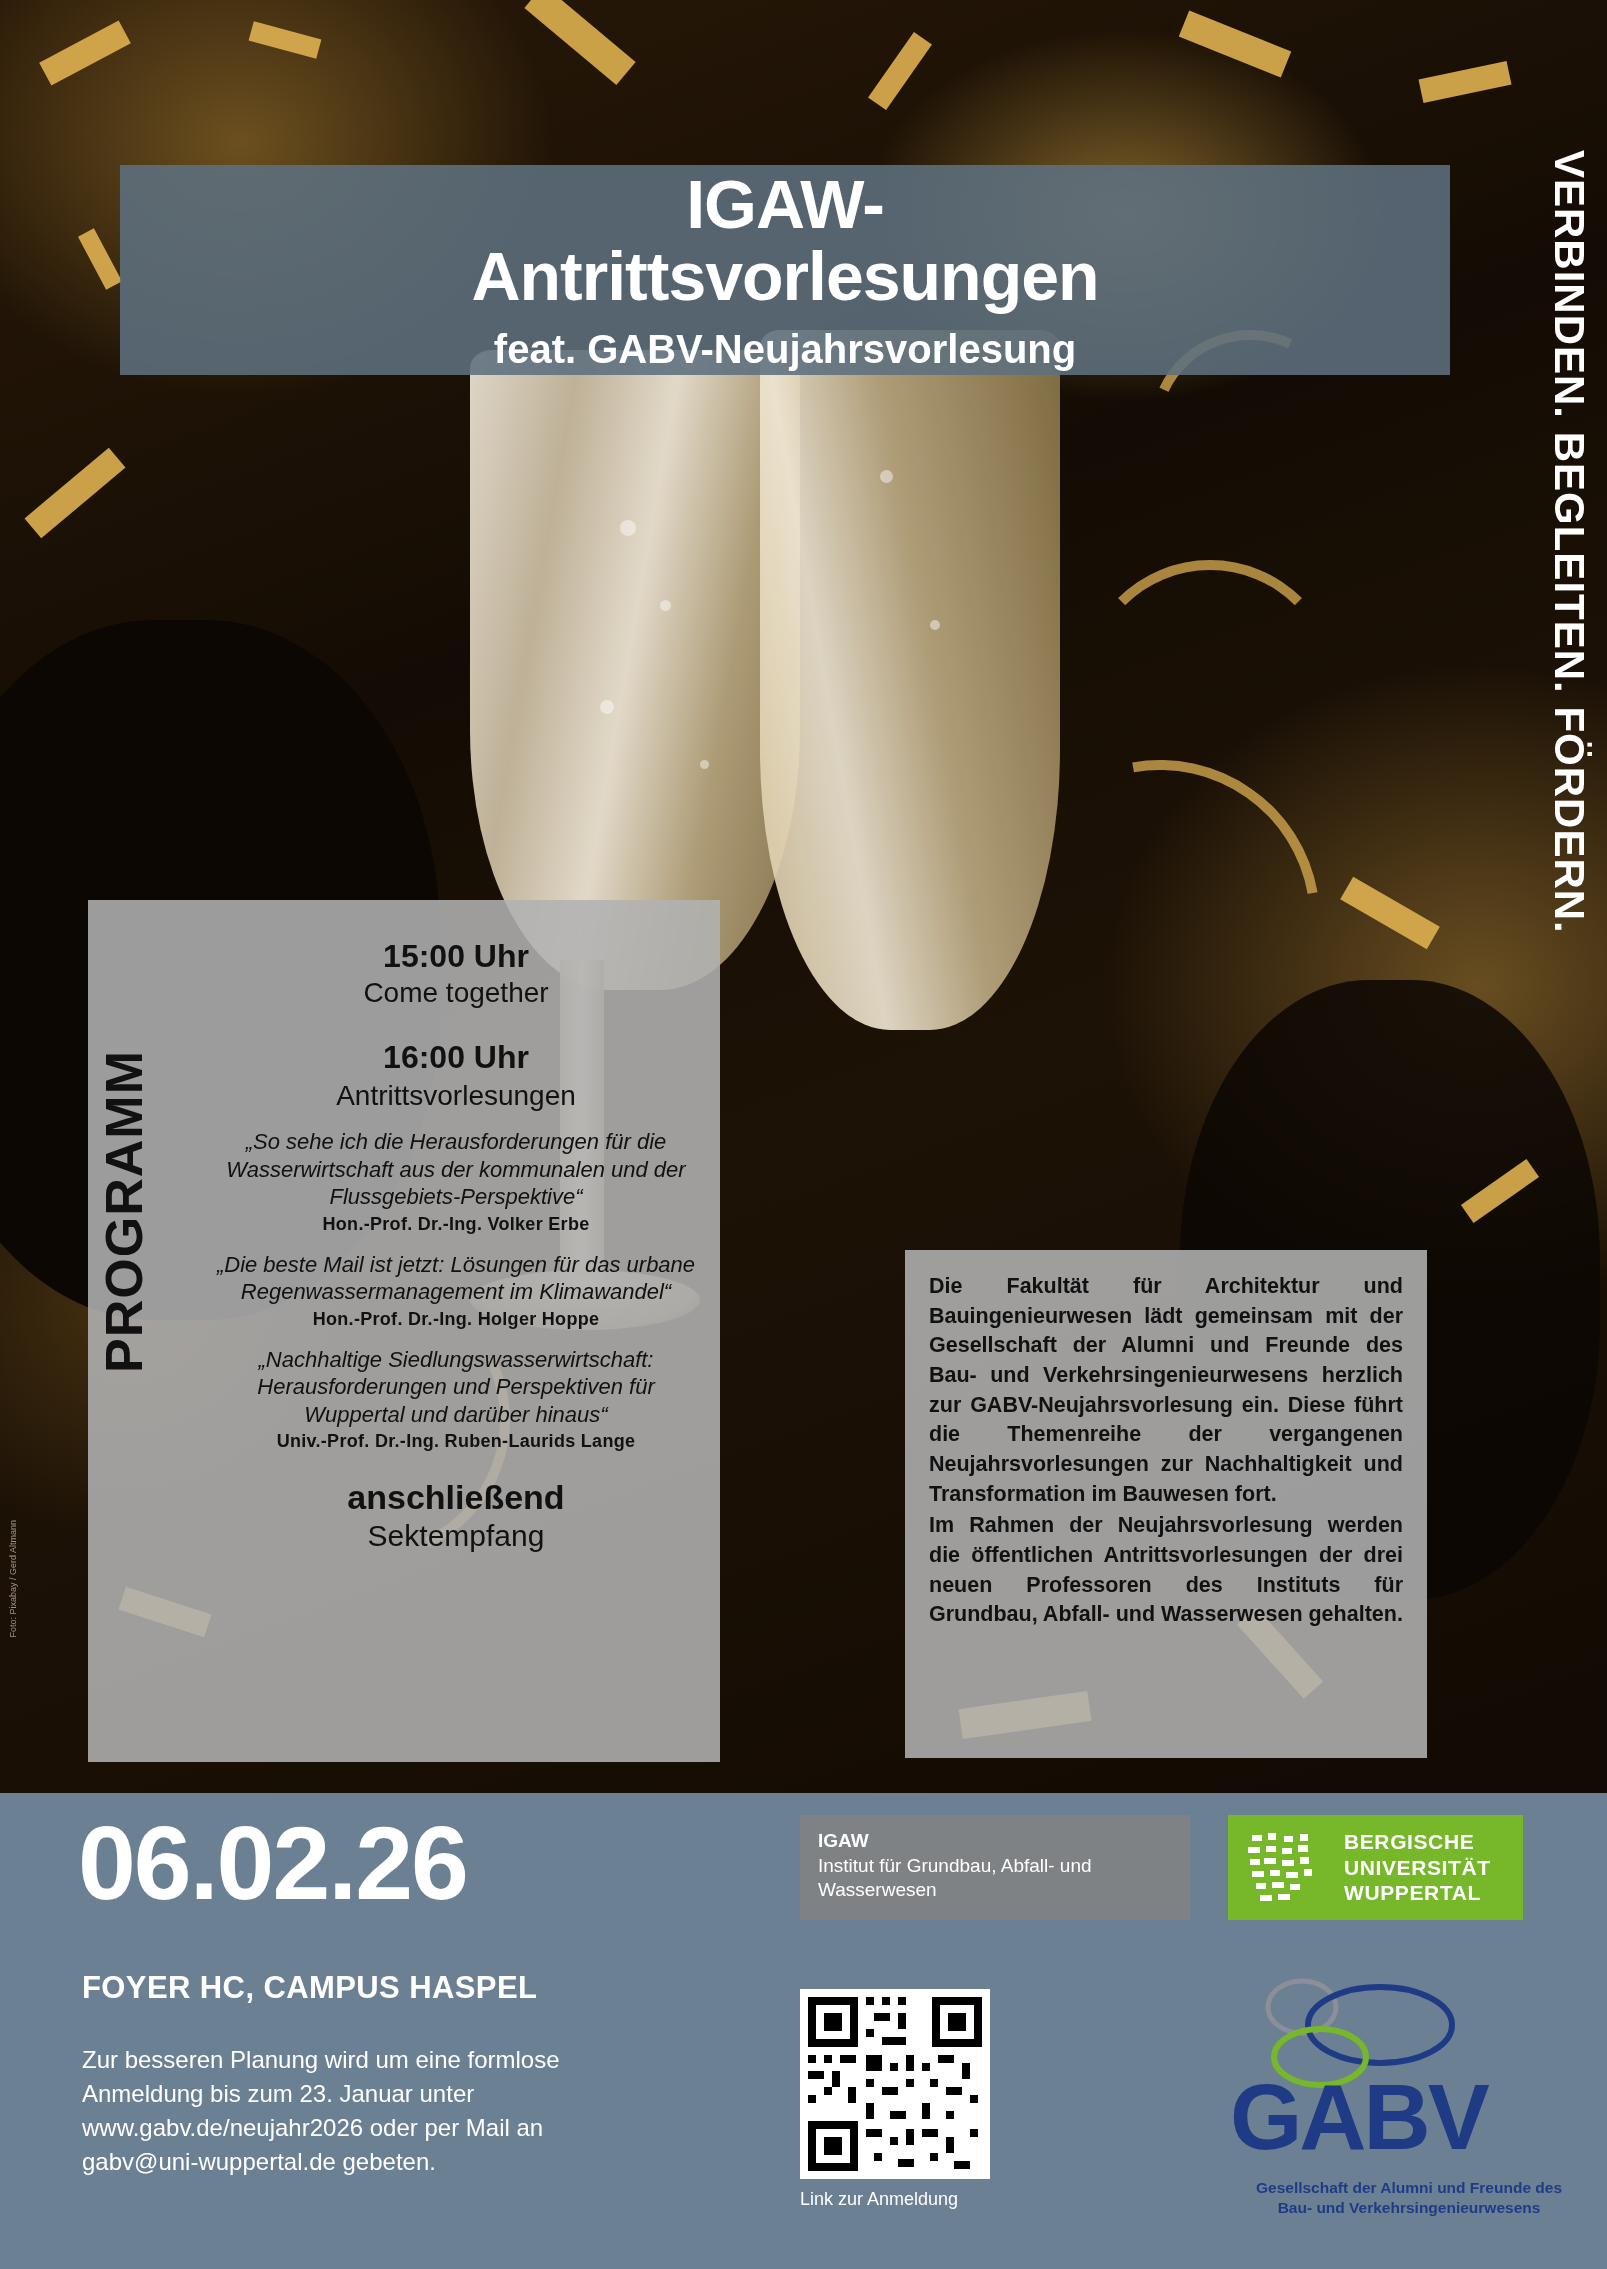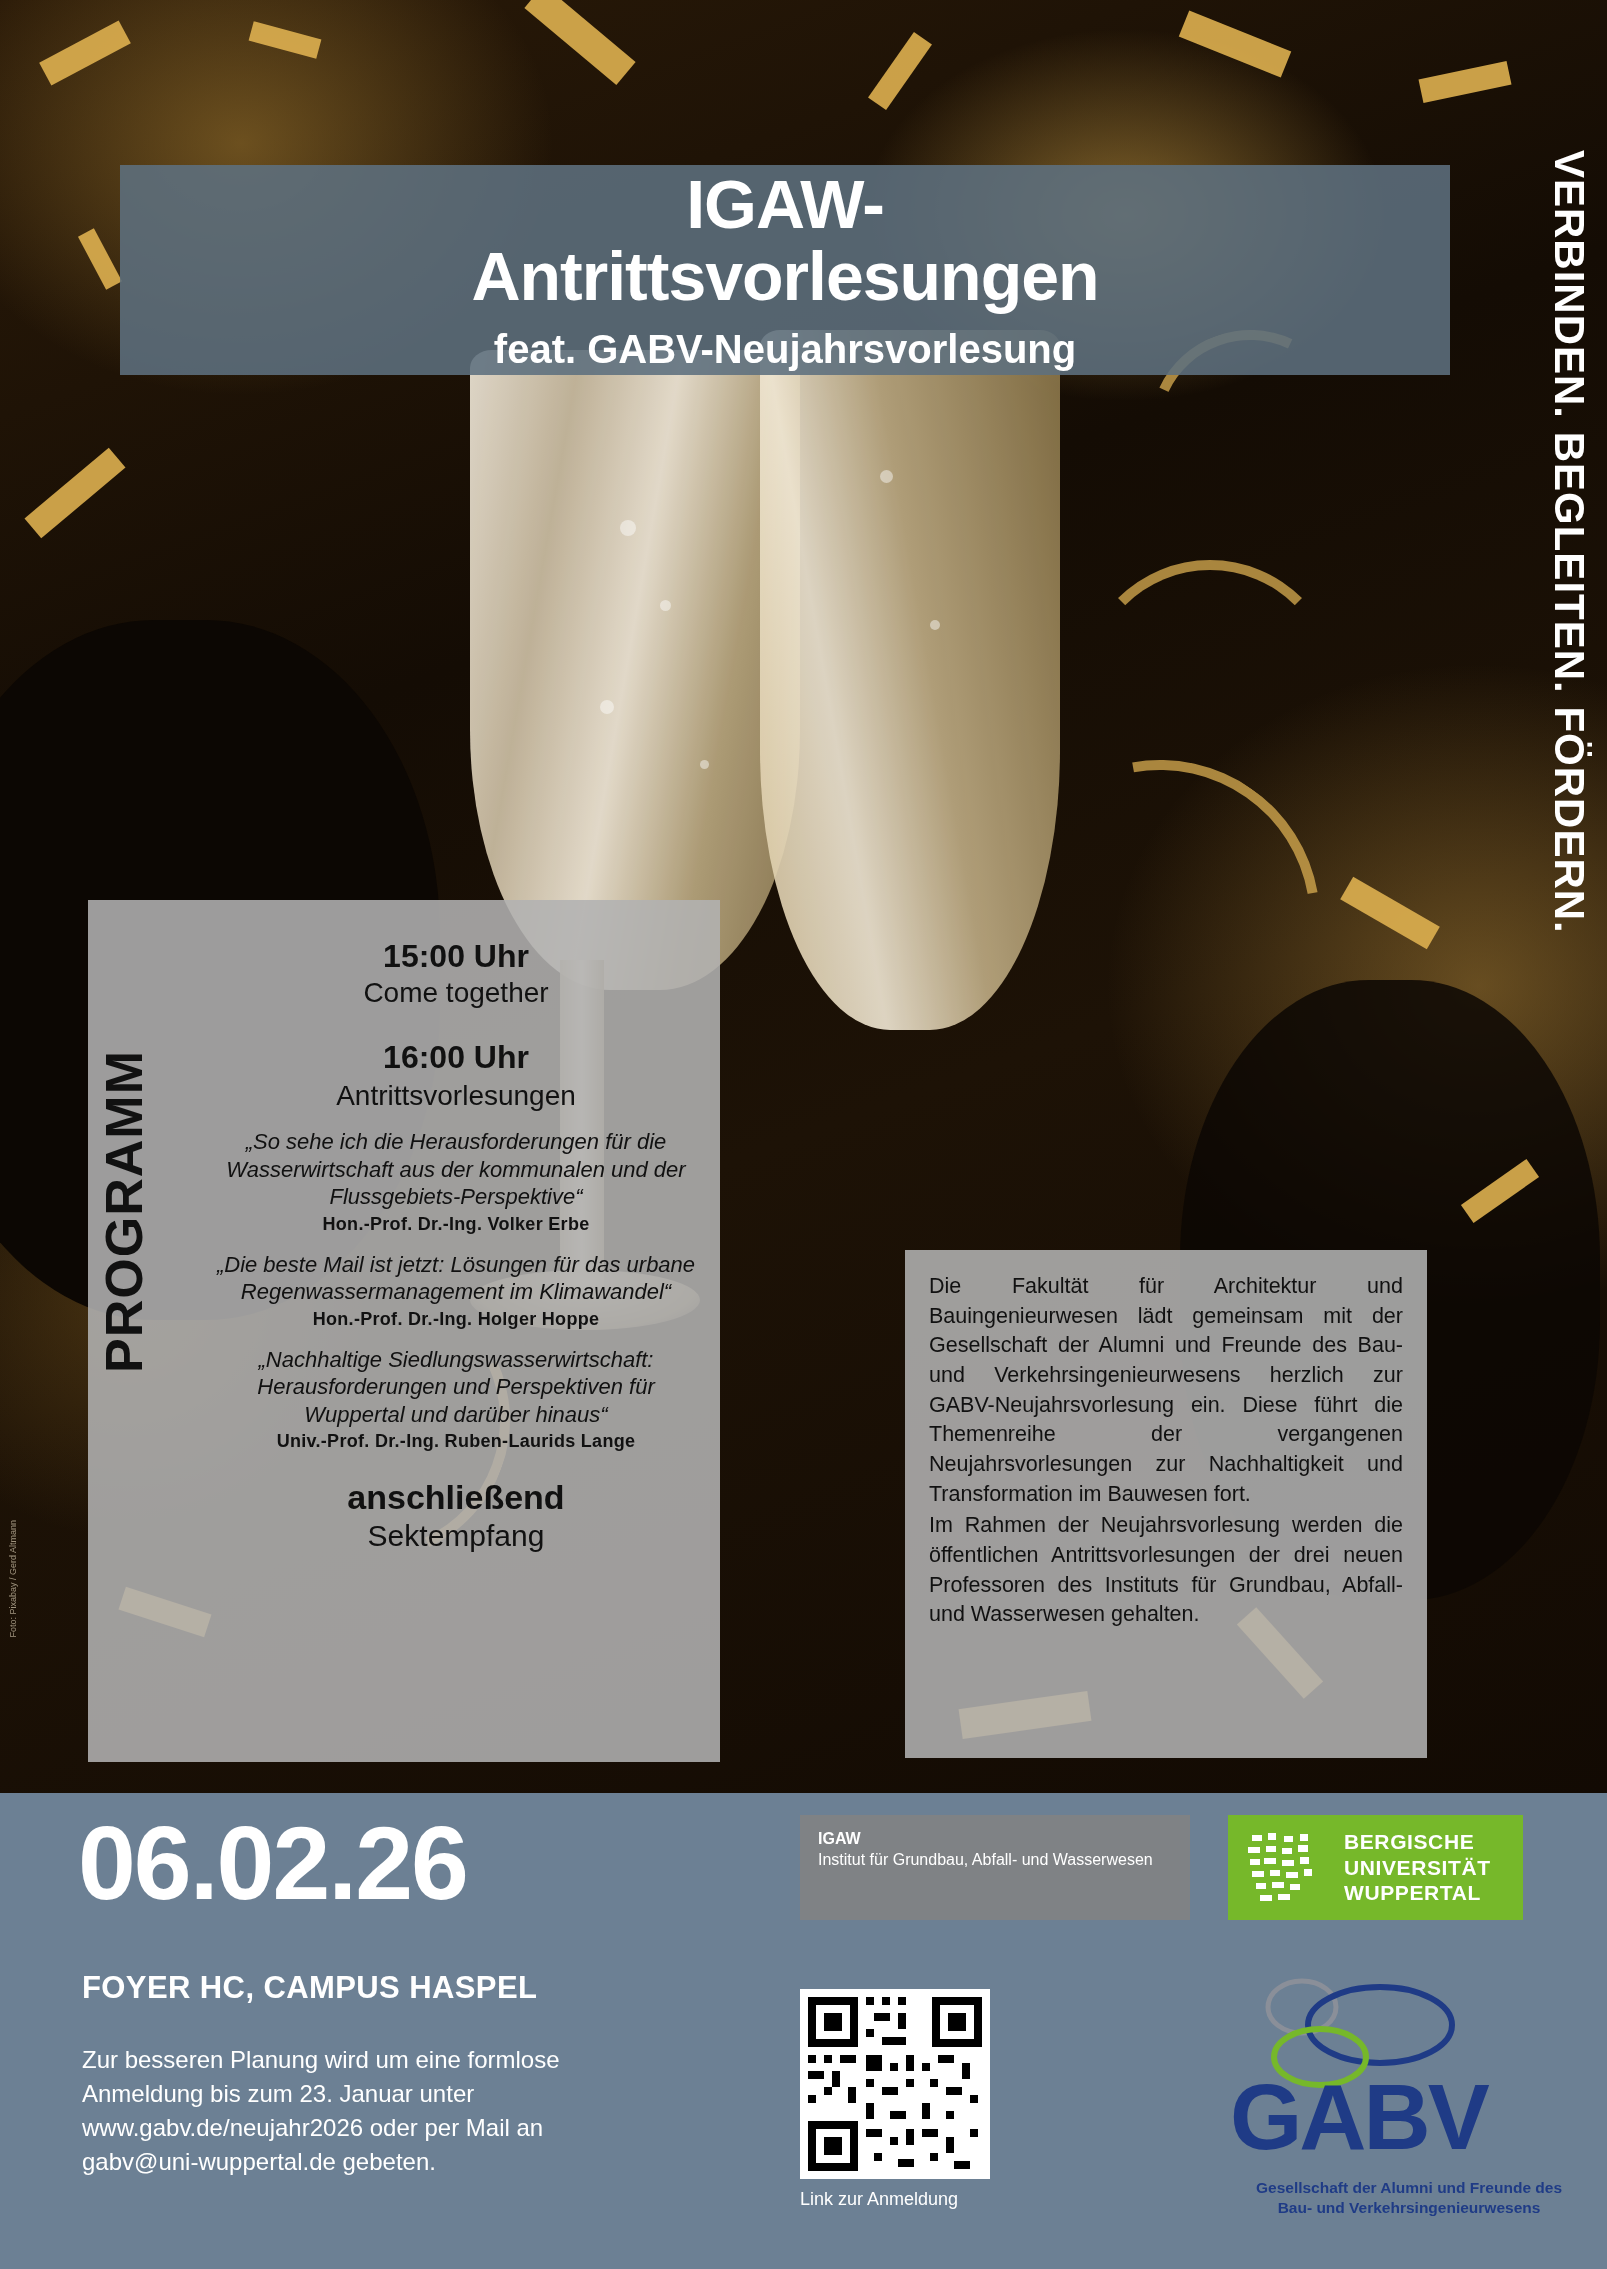--- a/index.html
+++ b/index.html
@@ -111,21 +111,21 @@
   .talk-speaker{font-size:18px;font-weight:bold;margin-top:3px;letter-spacing:.3px;}
   .p-after{font-size:34px;font-weight:bold;margin-top:26px;}
   .p-after-sub{font-size:30px;margin-top:2px;}
   
   .info-box{
     position:absolute;left:905px;top:1250px;width:522px;height:508px;
     background:rgba(178,178,178,.88);
     color:#111;
     padding:22px 24px;
     box-sizing:border-box;
-    font-size:21.5px;line-height:1.38;text-align:justify;
+    font-size:21.5px;line-height:1.38;text-align:justify;font-weight:bold;
   }
   .info-box p{margin:0;}
   .info-box p + p{margin-top:2px;}
   
   .bottom{
     position:absolute;left:0;top:1793px;width:1607px;height:476px;
     background:#6c8094;
     color:#fff;
   }
   .date{
@@ -138,21 +138,21 @@
   }
   .reg{
     position:absolute;left:82px;top:250px;width:560px;
     font-size:24px;line-height:1.42;
   }
   .igaw-box{
     position:absolute;left:800px;top:22px;width:390px;height:105px;
     background:rgba(130,130,130,.85);
     color:#fff;
     padding:14px 18px;box-sizing:border-box;
-    font-size:16px;line-height:1.3;
+    font-size:19px;line-height:1.3;
   }
   .igaw-box .igaw-name{font-weight:bold;}
   .buw{
     position:absolute;left:1228px;top:22px;width:295px;height:105px;
     background:#76b82a;
     display:flex;align-items:center;
   }
   .buw-mark{
     width:92px;height:82px;margin-left:10px;
     position:relative;flex:none;

